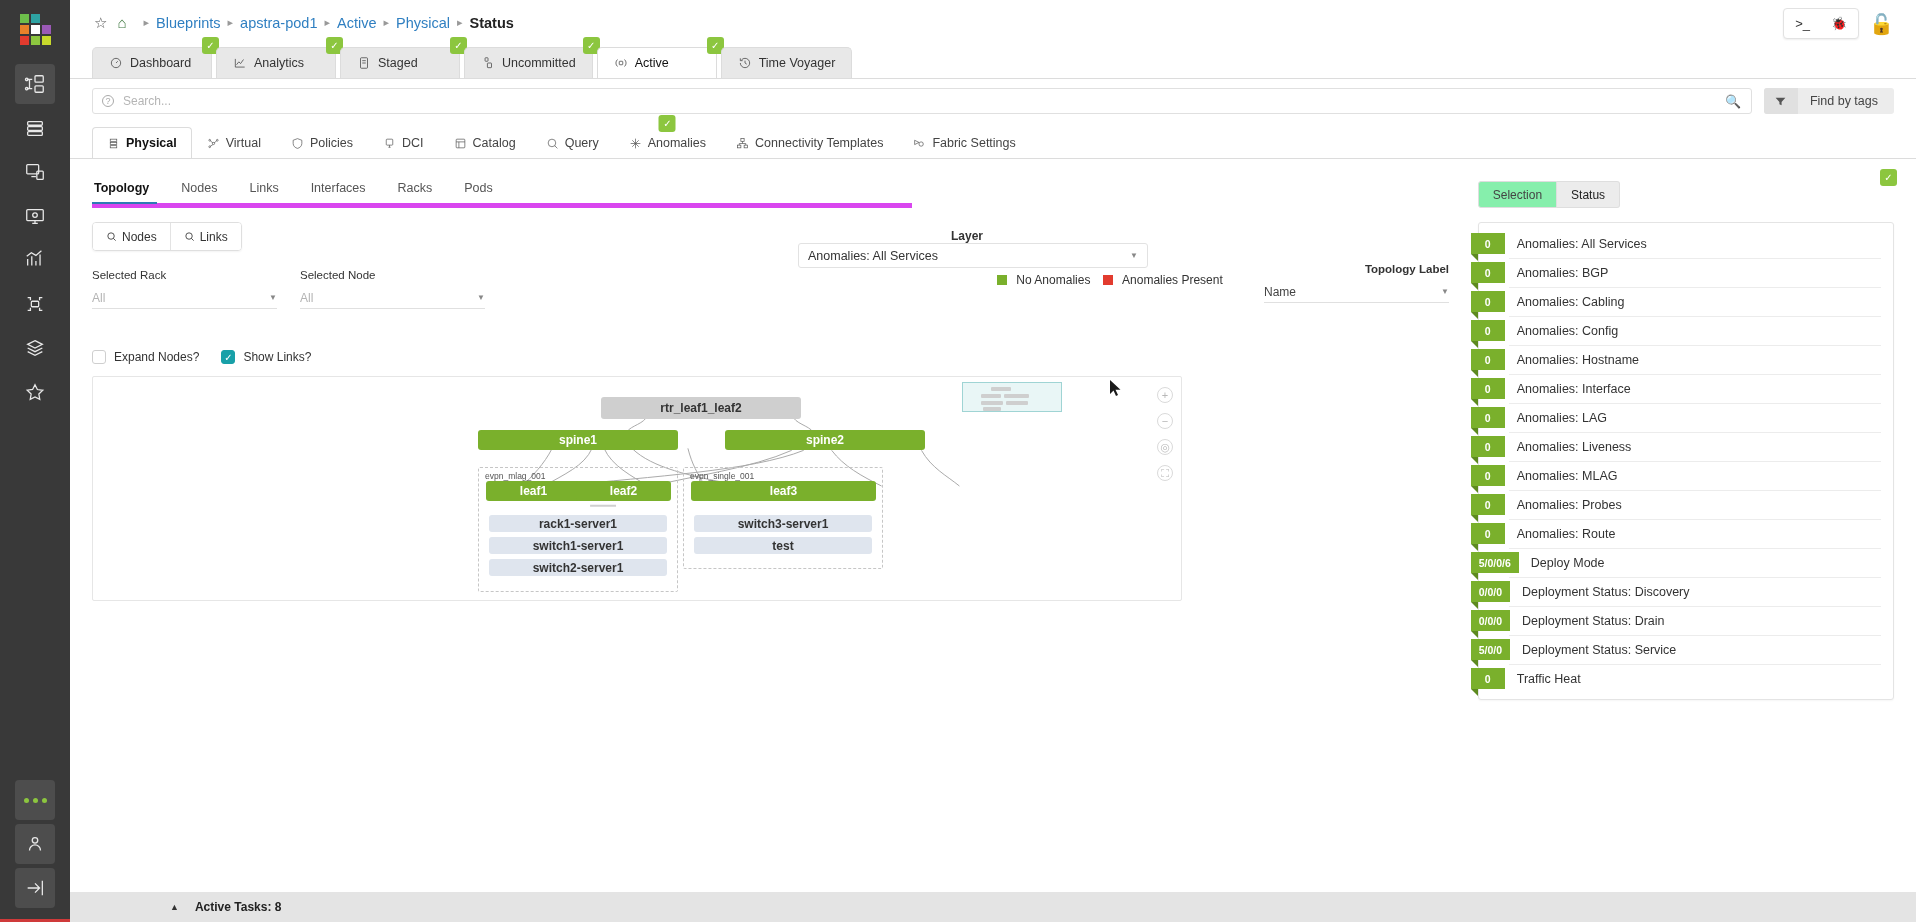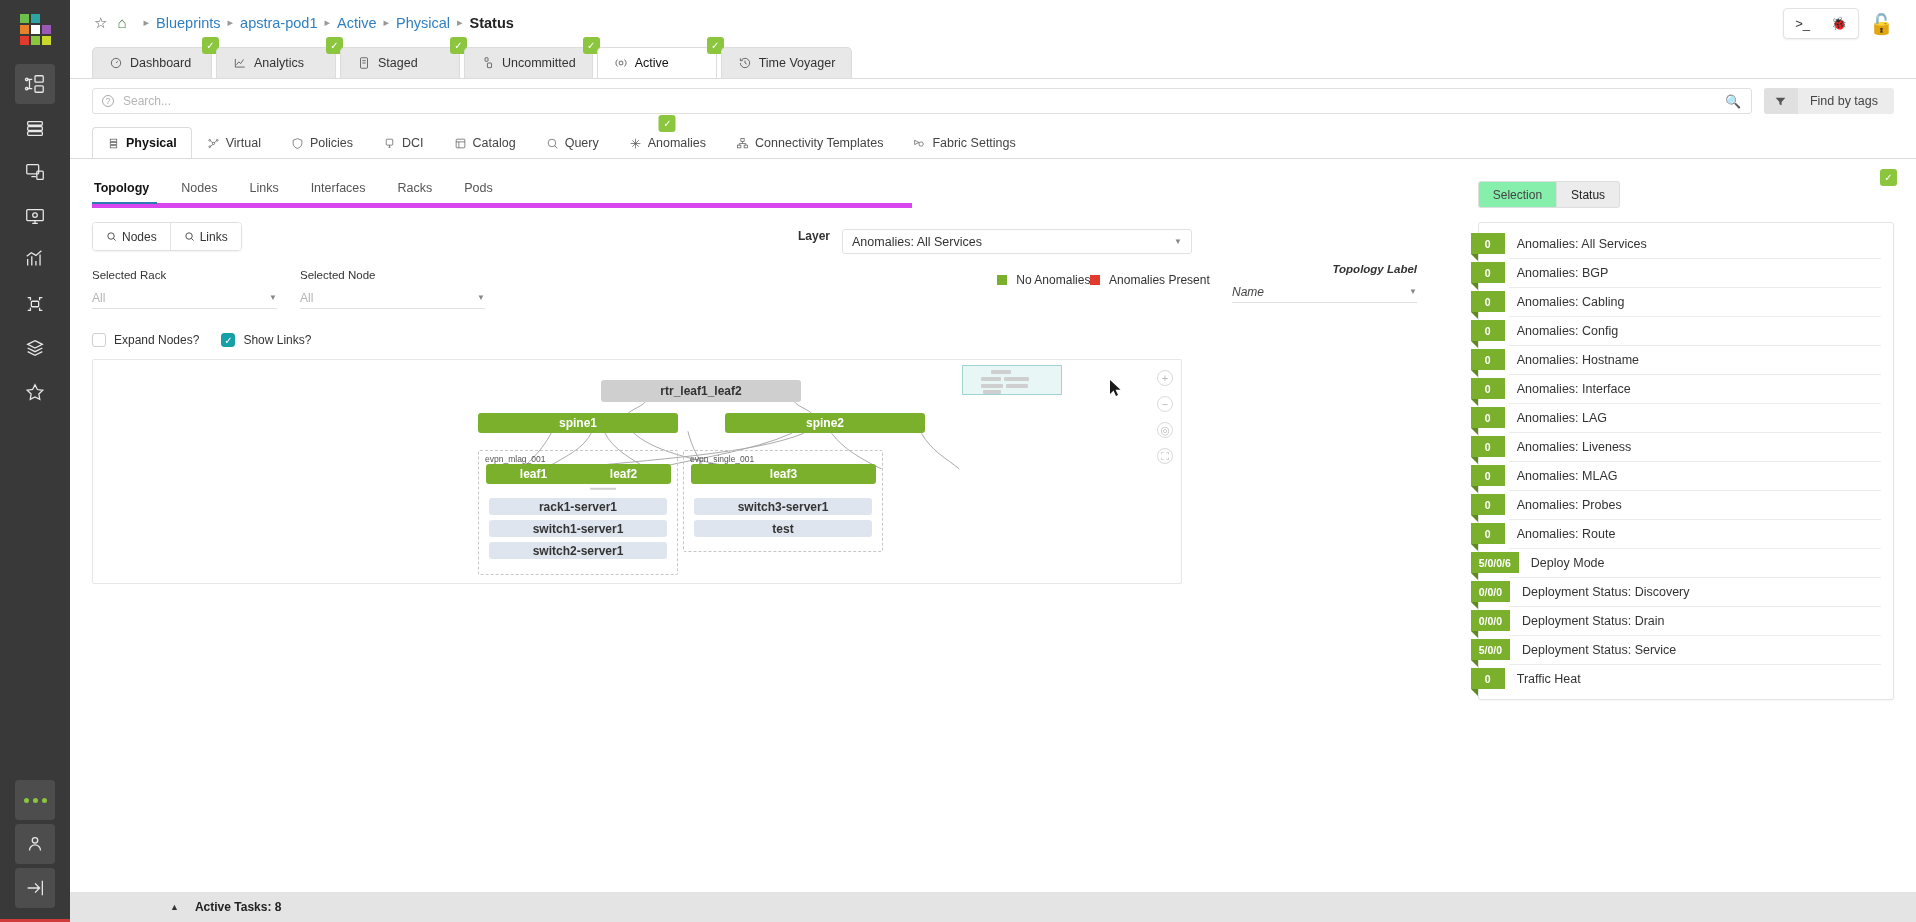--- a/index.html
+++ b/index.html
@@ -115,35 +115,35 @@
 
   
   #selrow { display:flex; margin-top:18px; gap:23px; position:relative; }
   .field { width:185px; }
   .field label { display:block; font-size:11.5px; font-weight:normal; color:#333; margin-bottom:6px; }
   .sel { height:22px; border-bottom:1px solid #e0e0e0; display:flex; align-items:center;
      justify-content:space-between; font-size:12px; color:#b4b4b4; cursor:pointer; }
   .sel .car { color:#888; font-size:8px; }
 
   
-  #layerwrap { position:absolute; left:706px; top:-40px; display:flex; align-items:flex-start; }
+  #layerwrap { position:absolute; left:706px; top:-40px; display:flex; align-items:center;flex-direction:column; }
   #layerwrap .lbl { font-size:12px; font-weight:bold; color:#333; margin-right:12px; }
   #layerbox { width:350px; height:25px; border:1px solid #e2e2e2; border-radius:3px; background:#fff;
     display:flex; align-items:center; justify-content:space-between; padding:0 9px; font-size:12.5px;
     color:#333; cursor:pointer; }
   #layerbox .car { color:#888; font-size:8px; }
-  #legend { position:absolute; left:905px; top:4px; display:flex; gap:0; align-items:center; font-size:12px; color:#333;}
+  #legend { position:absolute; left:905px; top:4px; display:flex; gap:13px; align-items:center; font-size:12px; color:#333;}
   #legend .sw { width:10px; height:10px; display:inline-block; margin-right:6px; vertical-align:-1px; }
-  #toplabel { position:absolute; left:1140px; top:-6px; width:185px; text-align:right;font-style:italic;}
+  #toplabel { position:absolute; left:1172px; top:-6px; width:185px; text-align:right;}
   #toplabel label { display:block; font-size:11.5px; font-weight:bold; color:#333; margin-bottom:6px; }
   #toplabel .sel { color:#444; text-align:left; }
 
   
   #cbrow { margin-top:24px; display:flex; align-items:center; gap:22px; }
-  .cb { display:flex; align-items:center; gap:8px; font-size:12px; color:#333; cursor:pointer; }
+  .cb { display:flex; align-items:center; gap:8px; font-size:12px; color:#333; cursor:pointer;margin-top:17px; }
   .cb .box { width:14px; height:14px; border:1px solid #cfcfcf; border-radius:3px; background:#fff; }
   .cb .box.on { background:#18a0a8; border-color:#18a0a8; color:#fff; font-size:10px;
      display:flex; align-items:center; justify-content:center; }
 
   
   #topo { margin-top:12px; width:1090px; height:225px; border:1px solid #e6e6e6; background:#fff;
      position:relative; border-radius:2px; }
   #topo svg.wires { position:absolute; inset:0; width:100%; height:100%; pointer-events:none; }
   .node { position:absolute; border-radius:3px; display:flex; align-items:center; justify-content:center;
      font-size:12px; font-weight:bold; }

